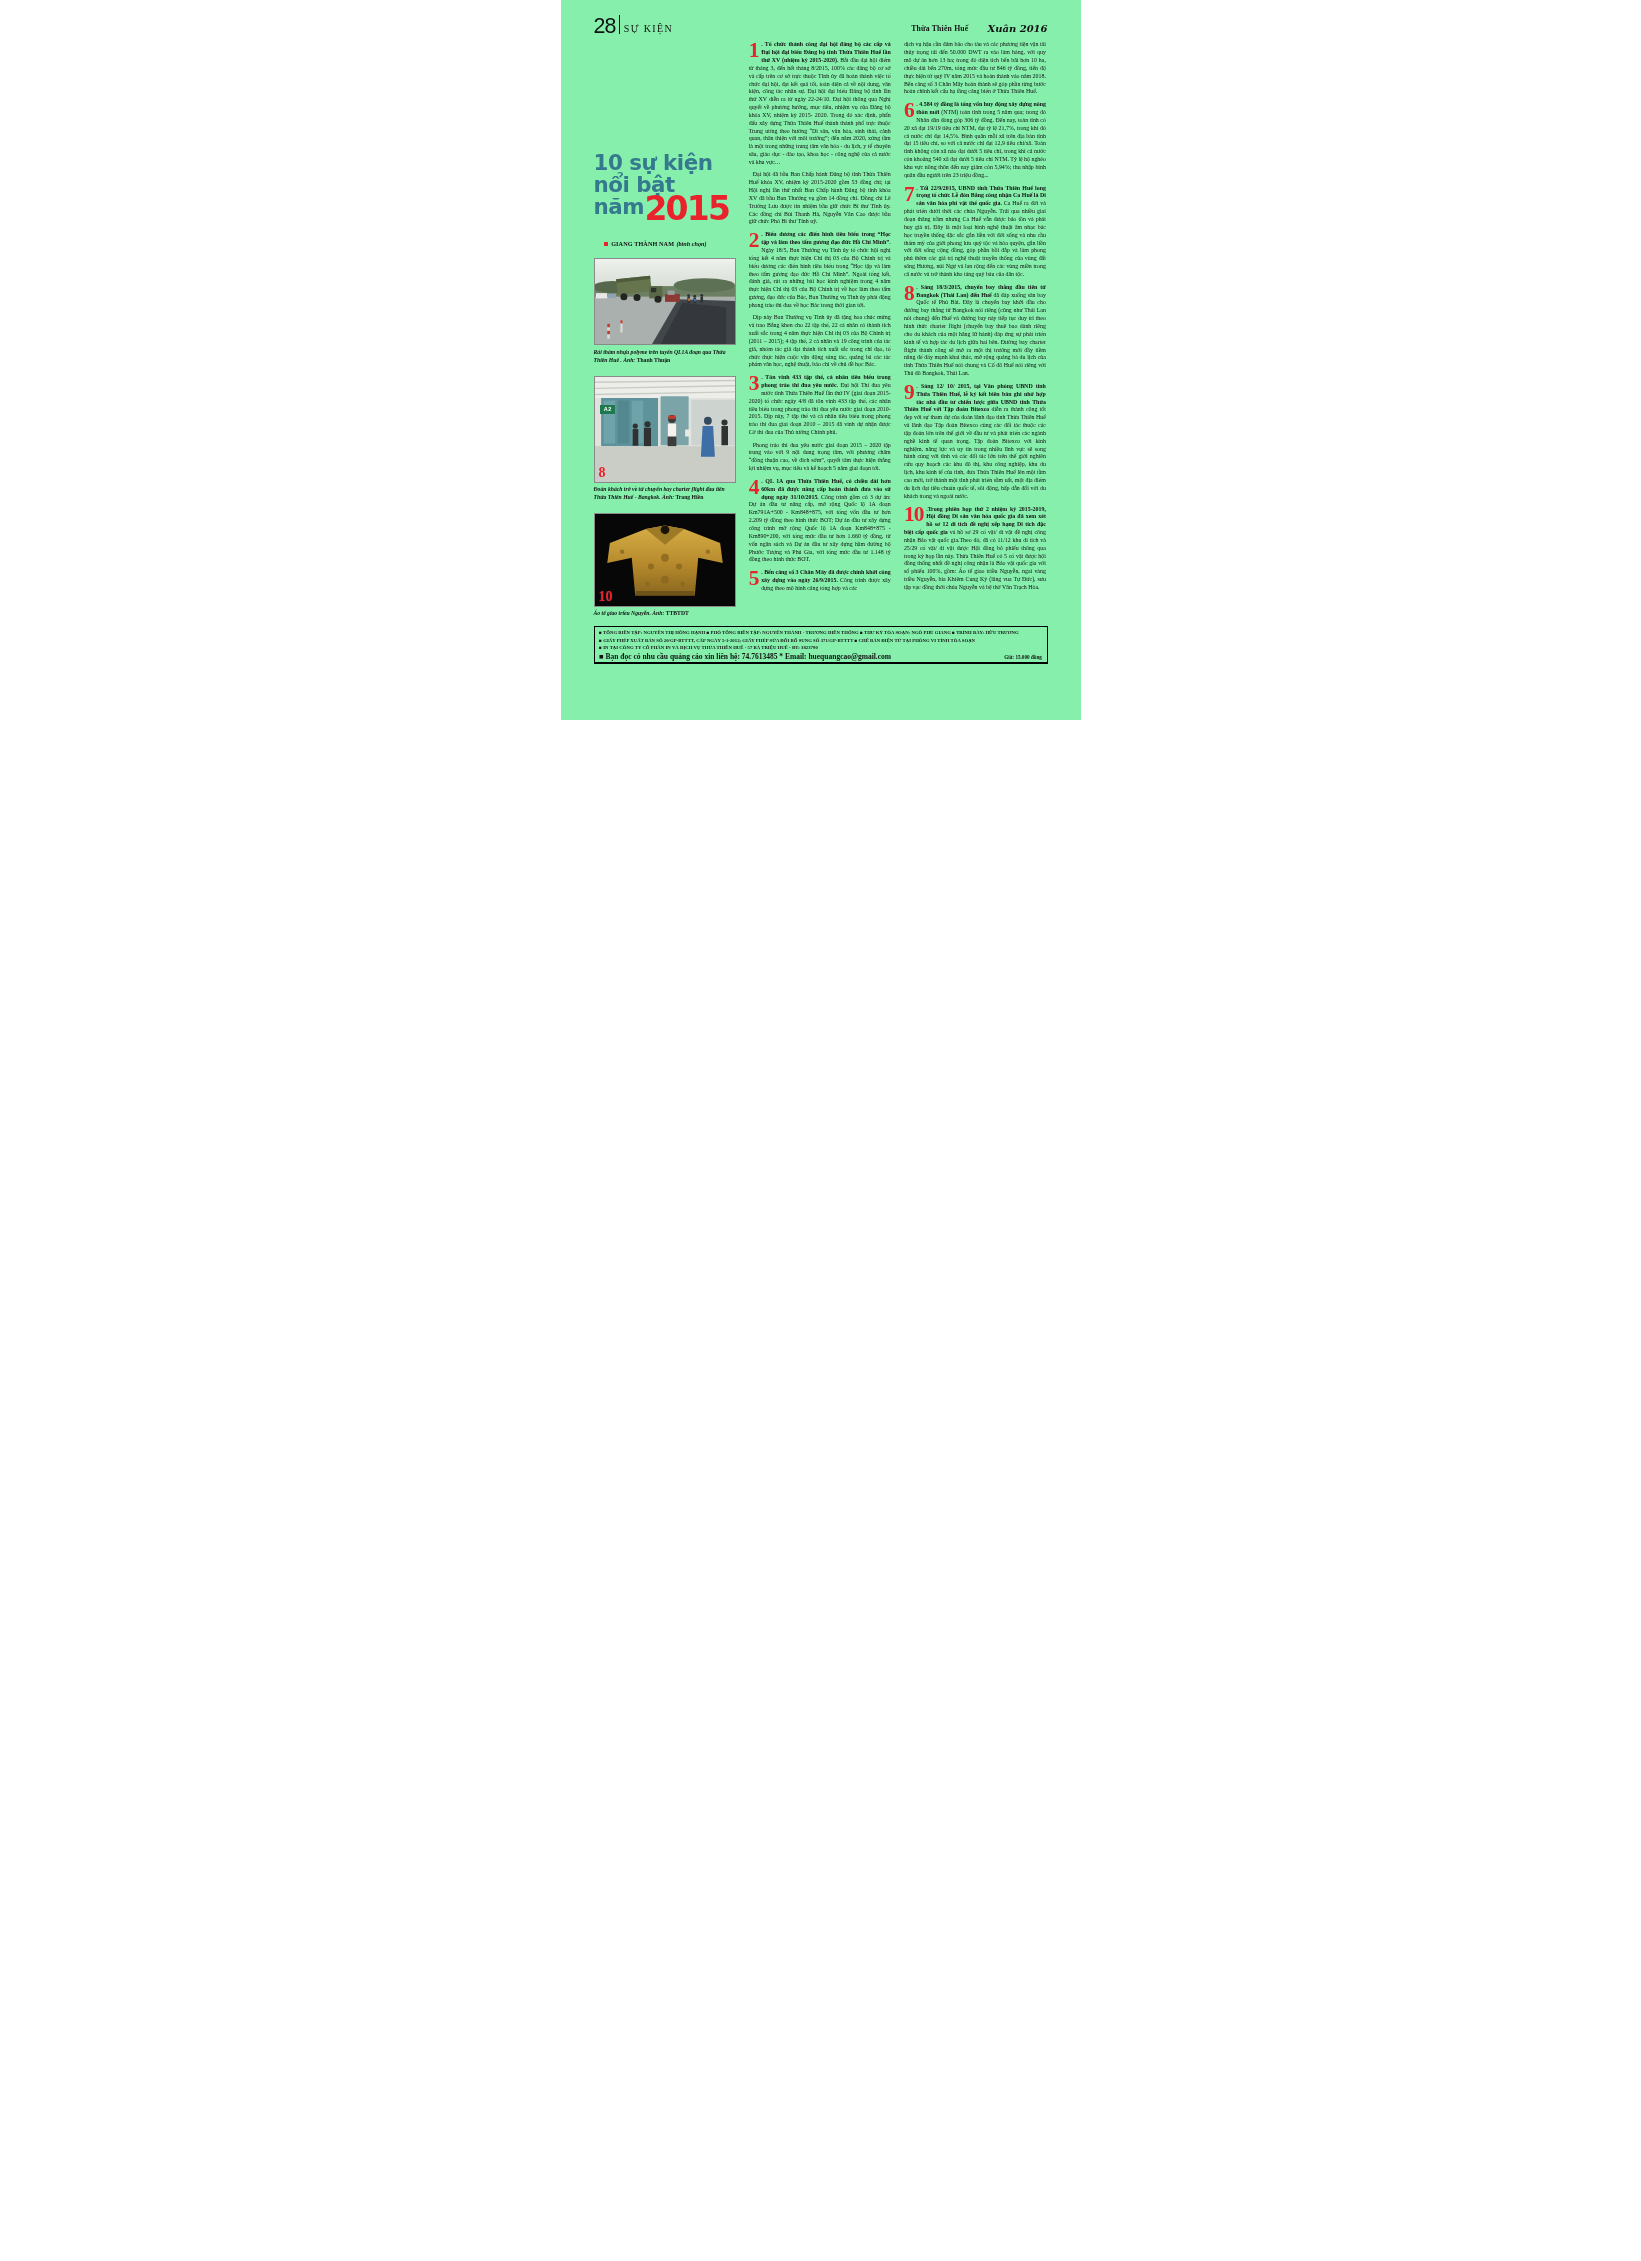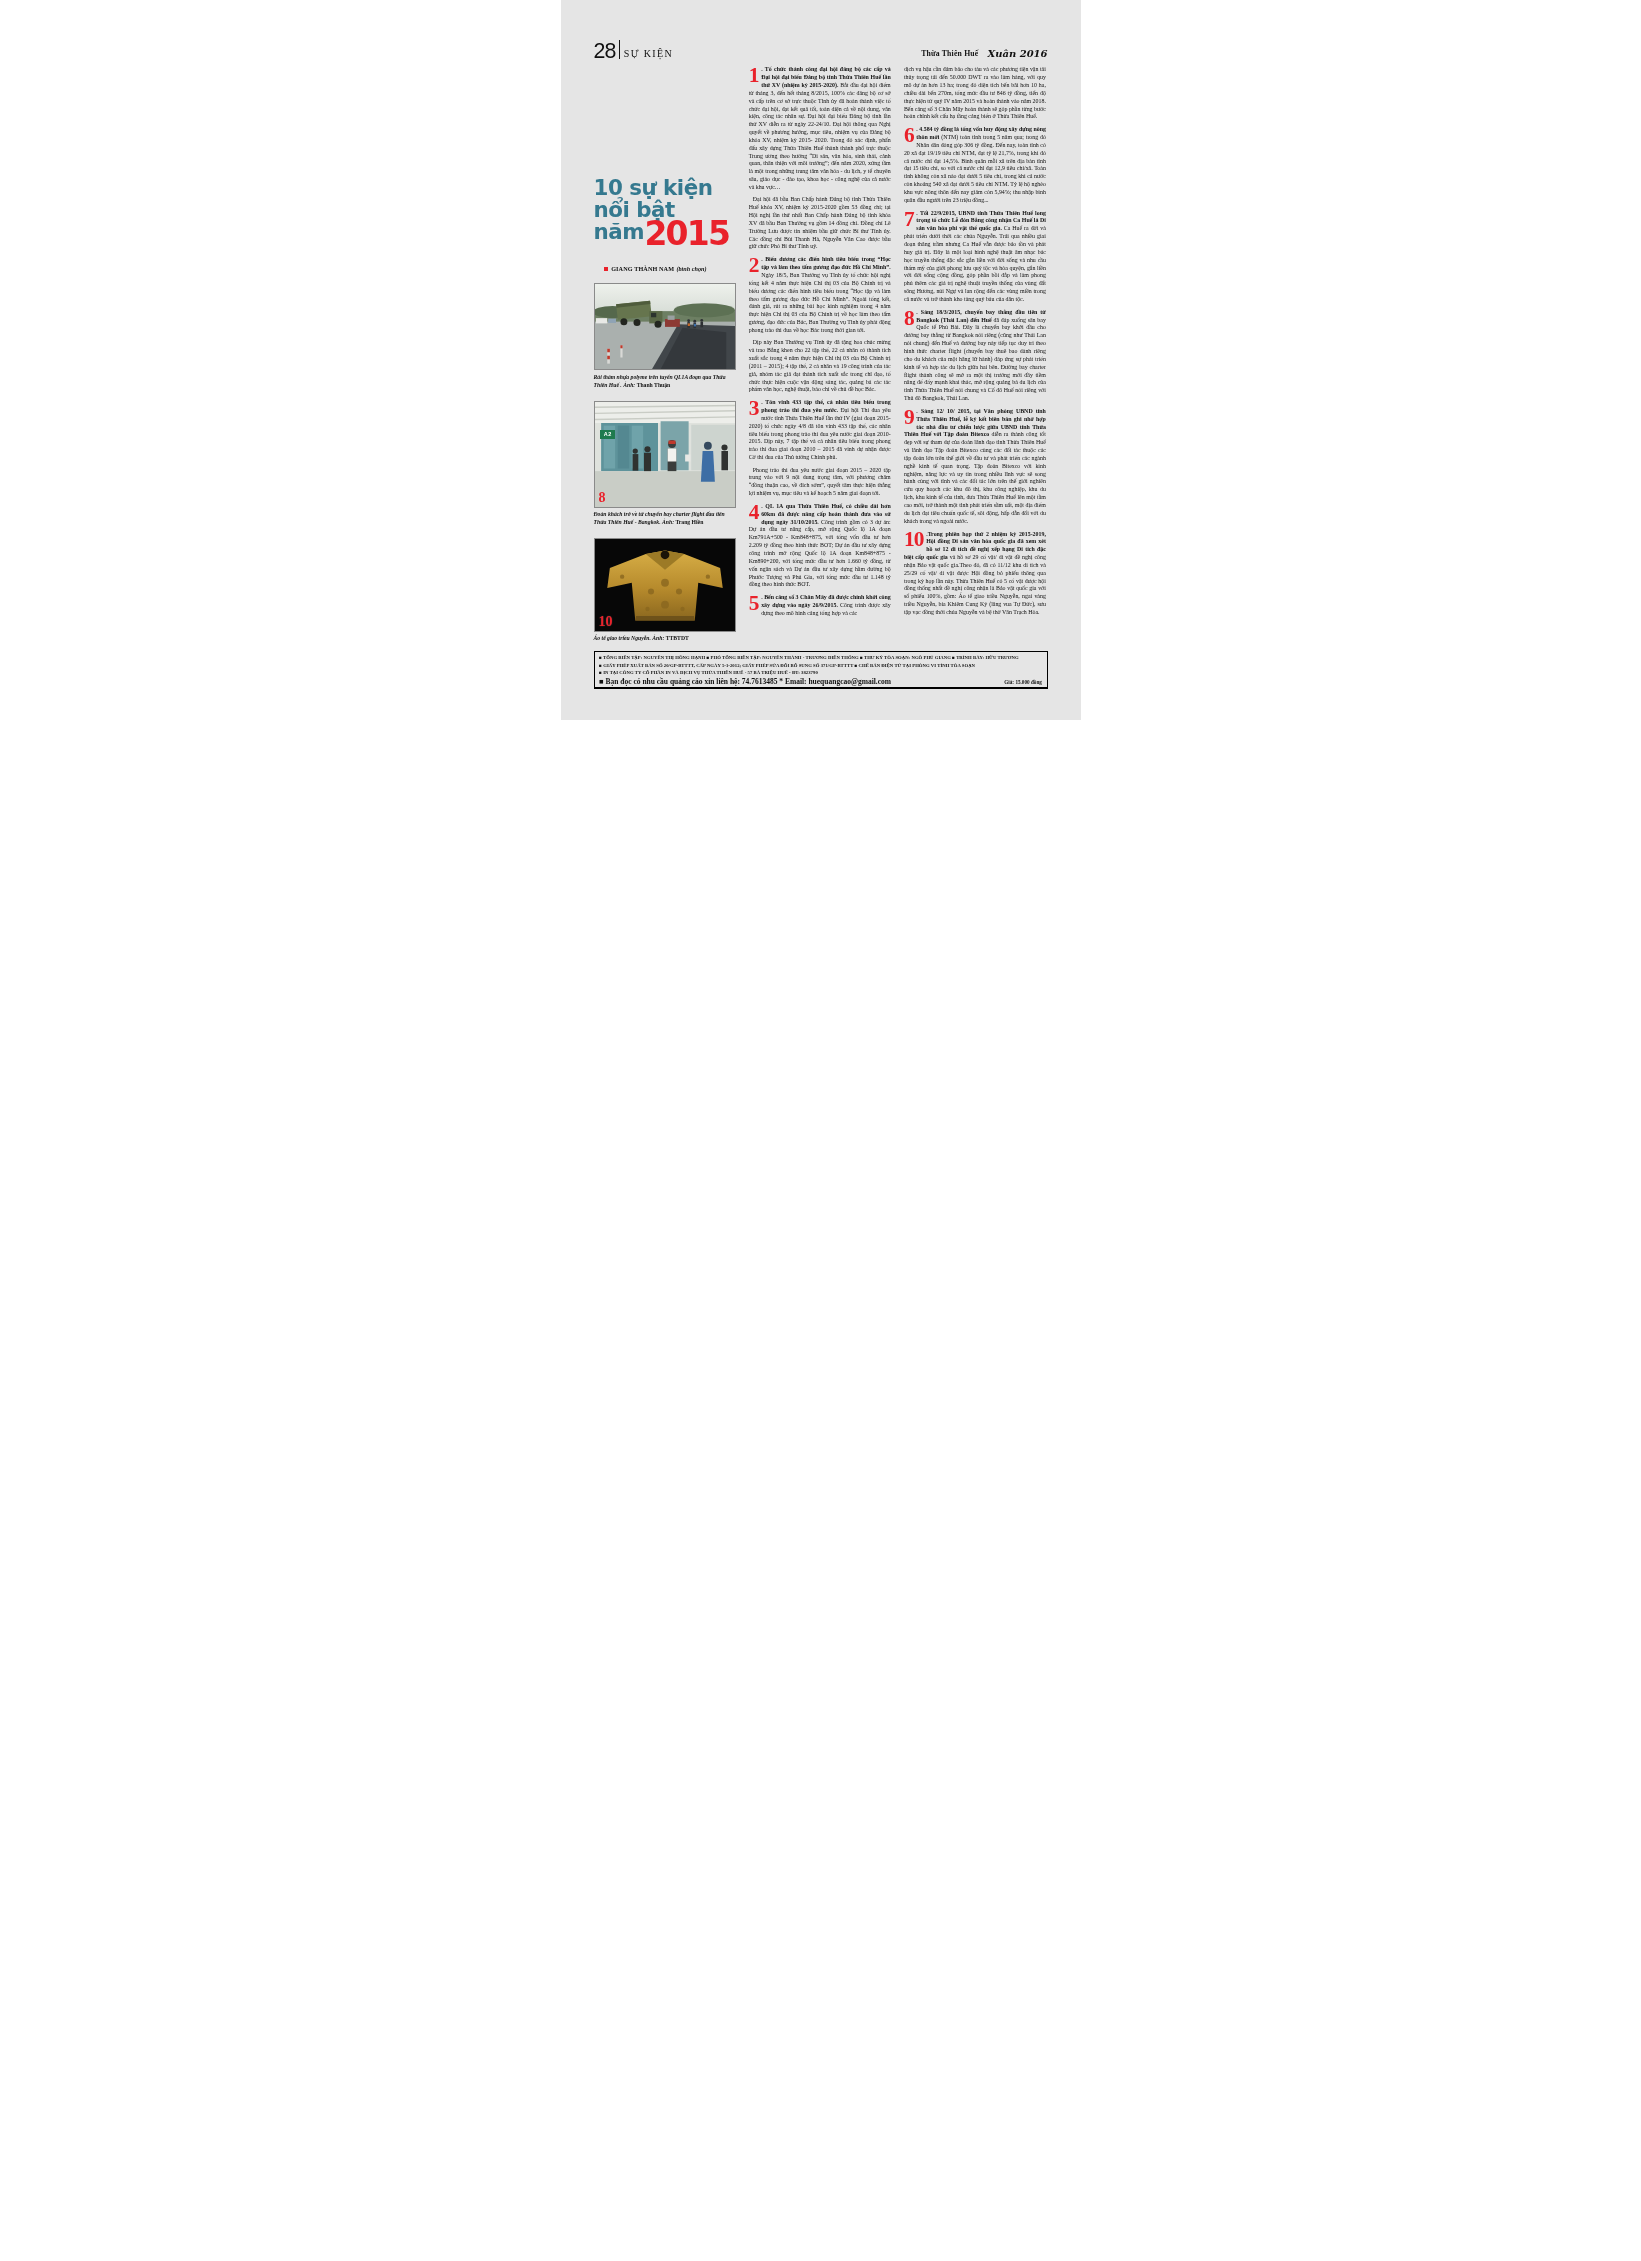--- a/index.html
+++ b/index.html
@@ -1,26 +1,26 @@
 <!DOCTYPE html>
 <html style="font-size:7.3px"><head>
 <meta charset="utf-8">
 <style>
   * { margin:0; padding:0; box-sizing:border-box; }
   html,body { background:#ffffff; }
   body { font-family:"Liberation Serif","DejaVu Serif",serif; color:#111; }
-  .page { width:520px; min-height:720px; margin:0 auto; background:#e5e5e5; padding:27px 33px 9px; position:relative; }
+  .page { width:520px; min-height:720px; margin:0 auto; background:#86efac; padding:2px 33px 9px; position:relative; }
 
   
   .pheader { display:flex; justify-content:space-between; align-items:flex-end; }
   .ph-left { display:flex; align-items:flex-end; }
   .pnum { font-family:"Liberation Sans","DejaVu Sans",sans-serif; font-weight:400; font-size:21.4px; line-height:.85; letter-spacing:-0.9px; }
   .pdiv { width:0.9px; height:19px; background:#141414; margin:0 4.1px 0.5px 3.2px; }
   .psec { font-family:"Liberation Serif",serif; font-size:10px; letter-spacing:1.4px; line-height:1; padding-bottom:0.9px;margin-top:22px; }
-  .ph-right { display:flex; align-items:flex-end; padding-bottom:1.8px; }
+  .ph-right { display:flex; align-items:flex-end; padding-bottom:1.8px;gap:10px; }
   .masthead { font-weight:700; font-size:7.7px; letter-spacing:0.2px; }
   .edition { font-family:"DejaVu Serif",serif; font-style:italic; font-weight:700; font-size:10px; line-height:.8; margin-left:9px; }
 
   
   .cols { display:flex; gap:13.2px; margin-top:6.4px; }
   .col { width:142px; flex:0 0 142px; }
 
   
   .headline { margin-top:111px; font-family:"DejaVu Sans","Liberation Sans",sans-serif; font-weight:700; color:#35798f; }
   .hl-line { font-size:21.4px; line-height:1.03; letter-spacing:-0.5px; }

